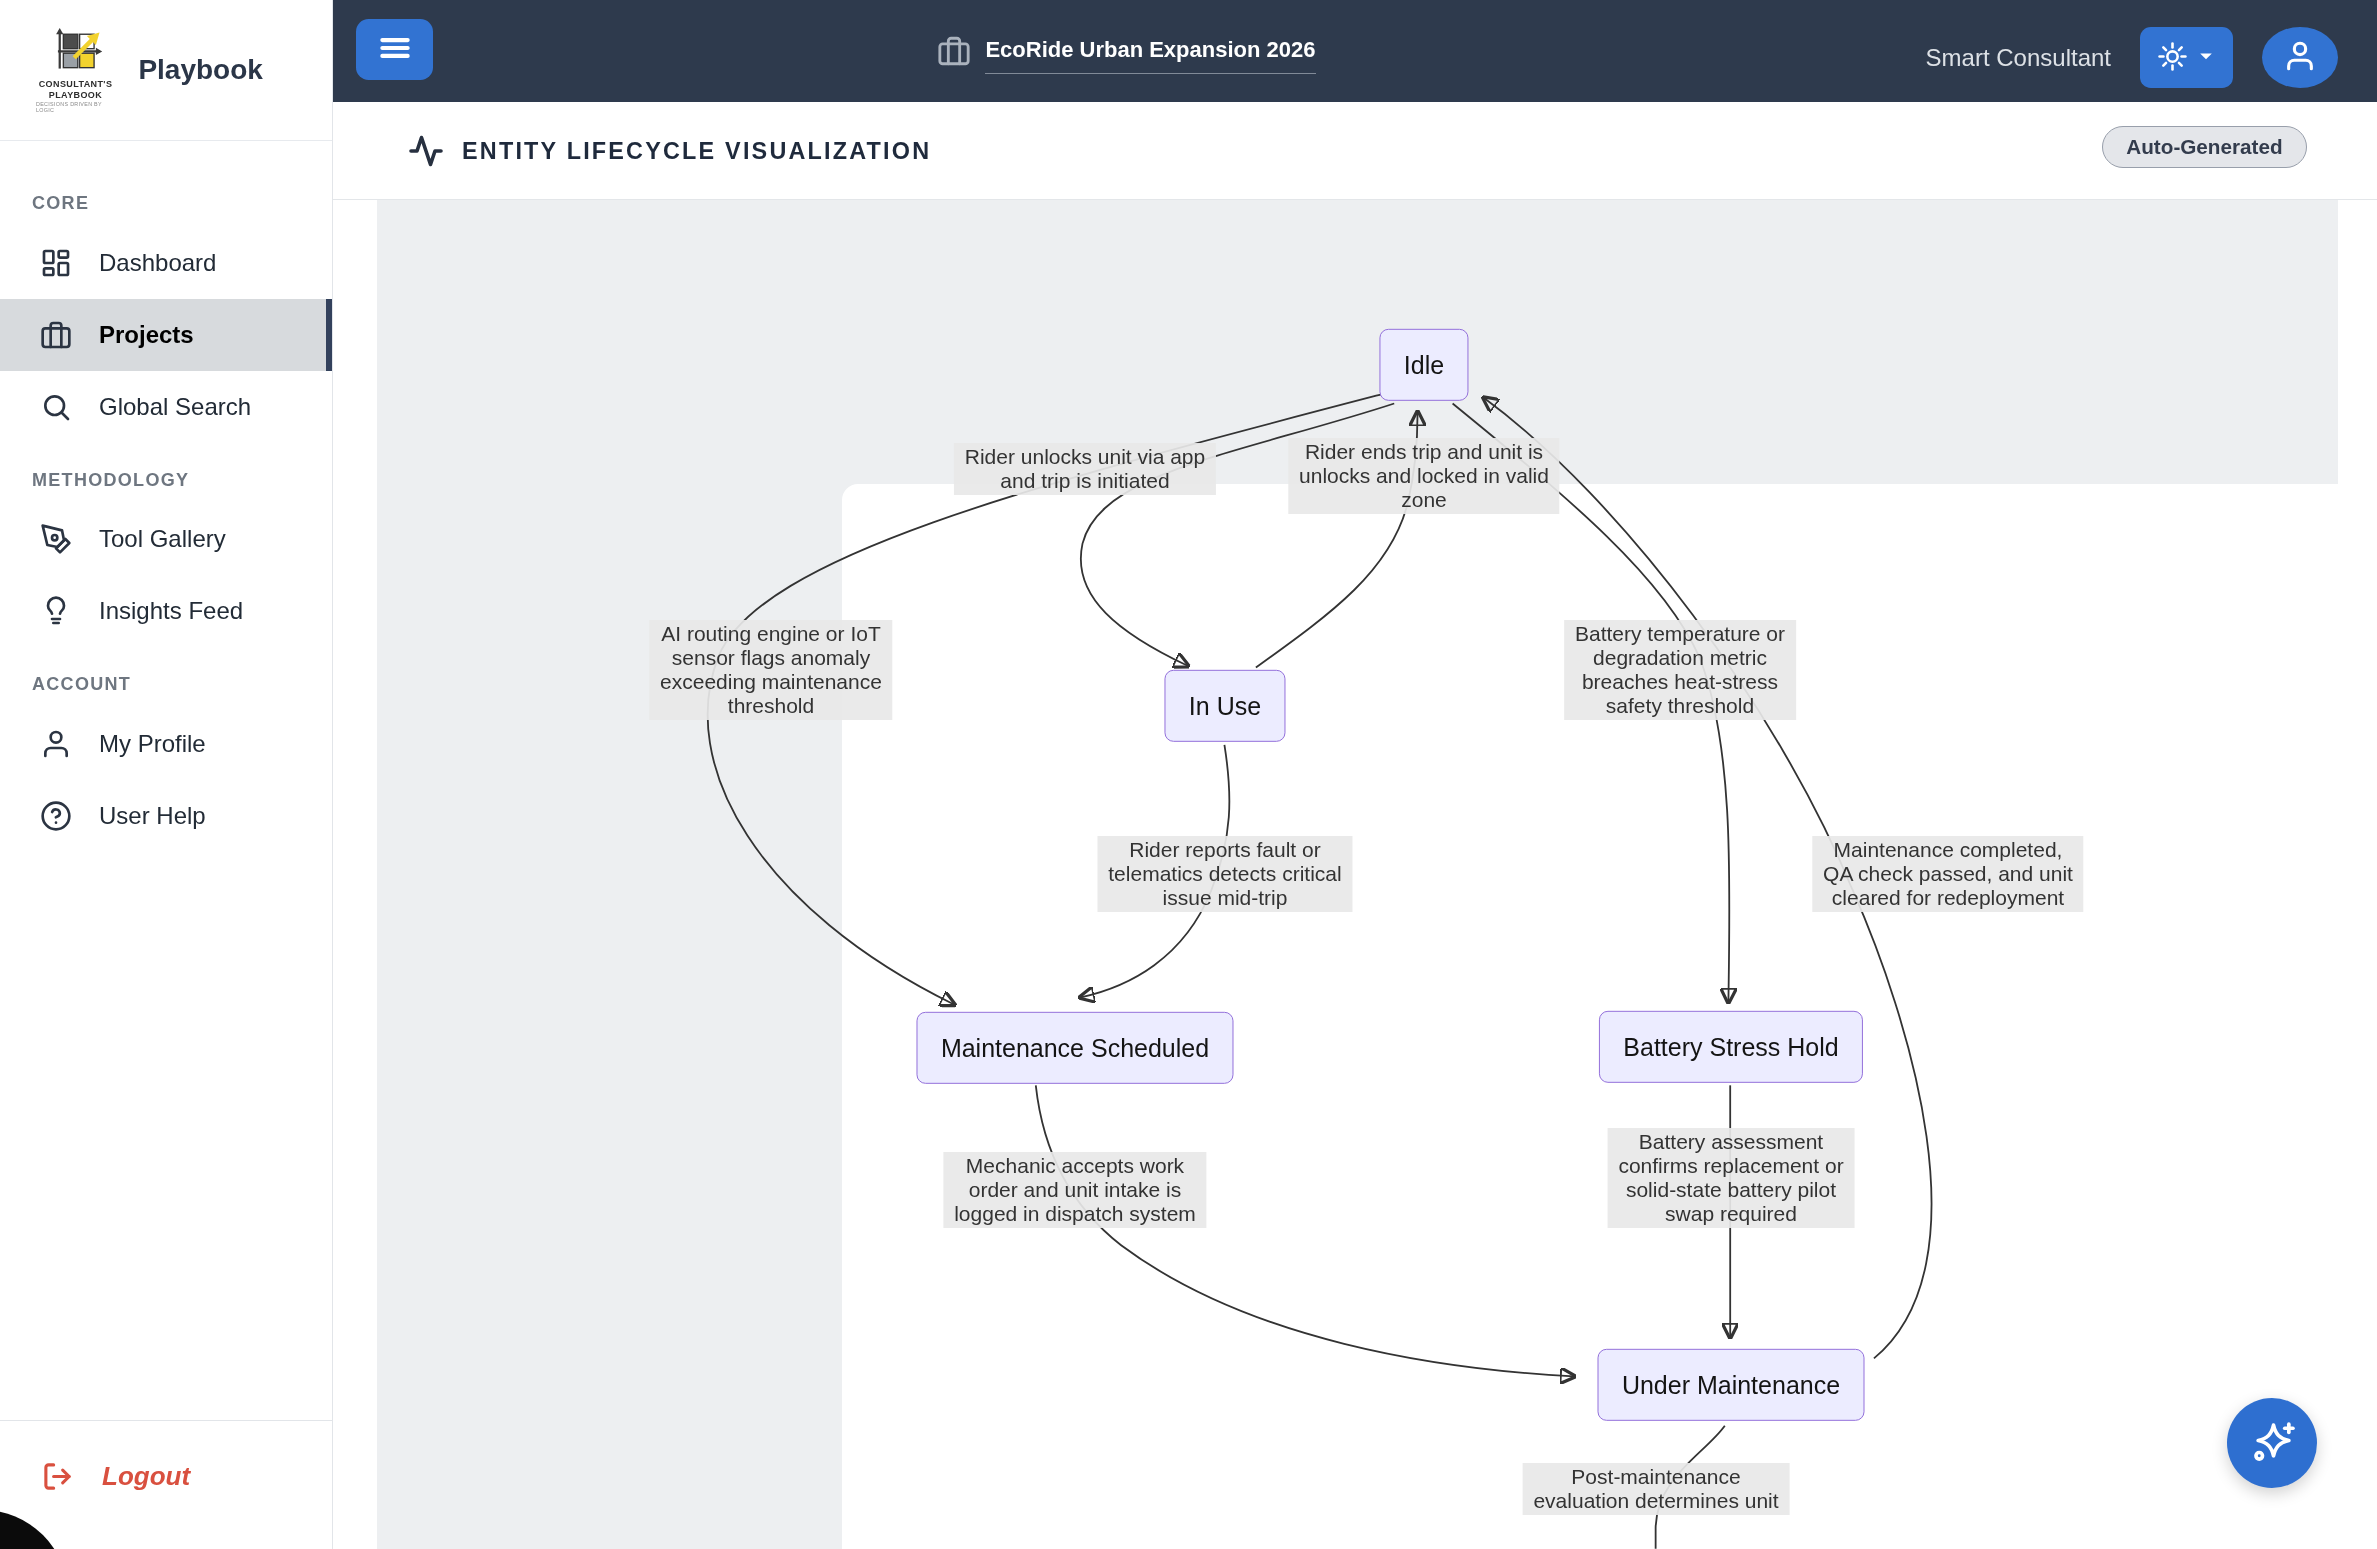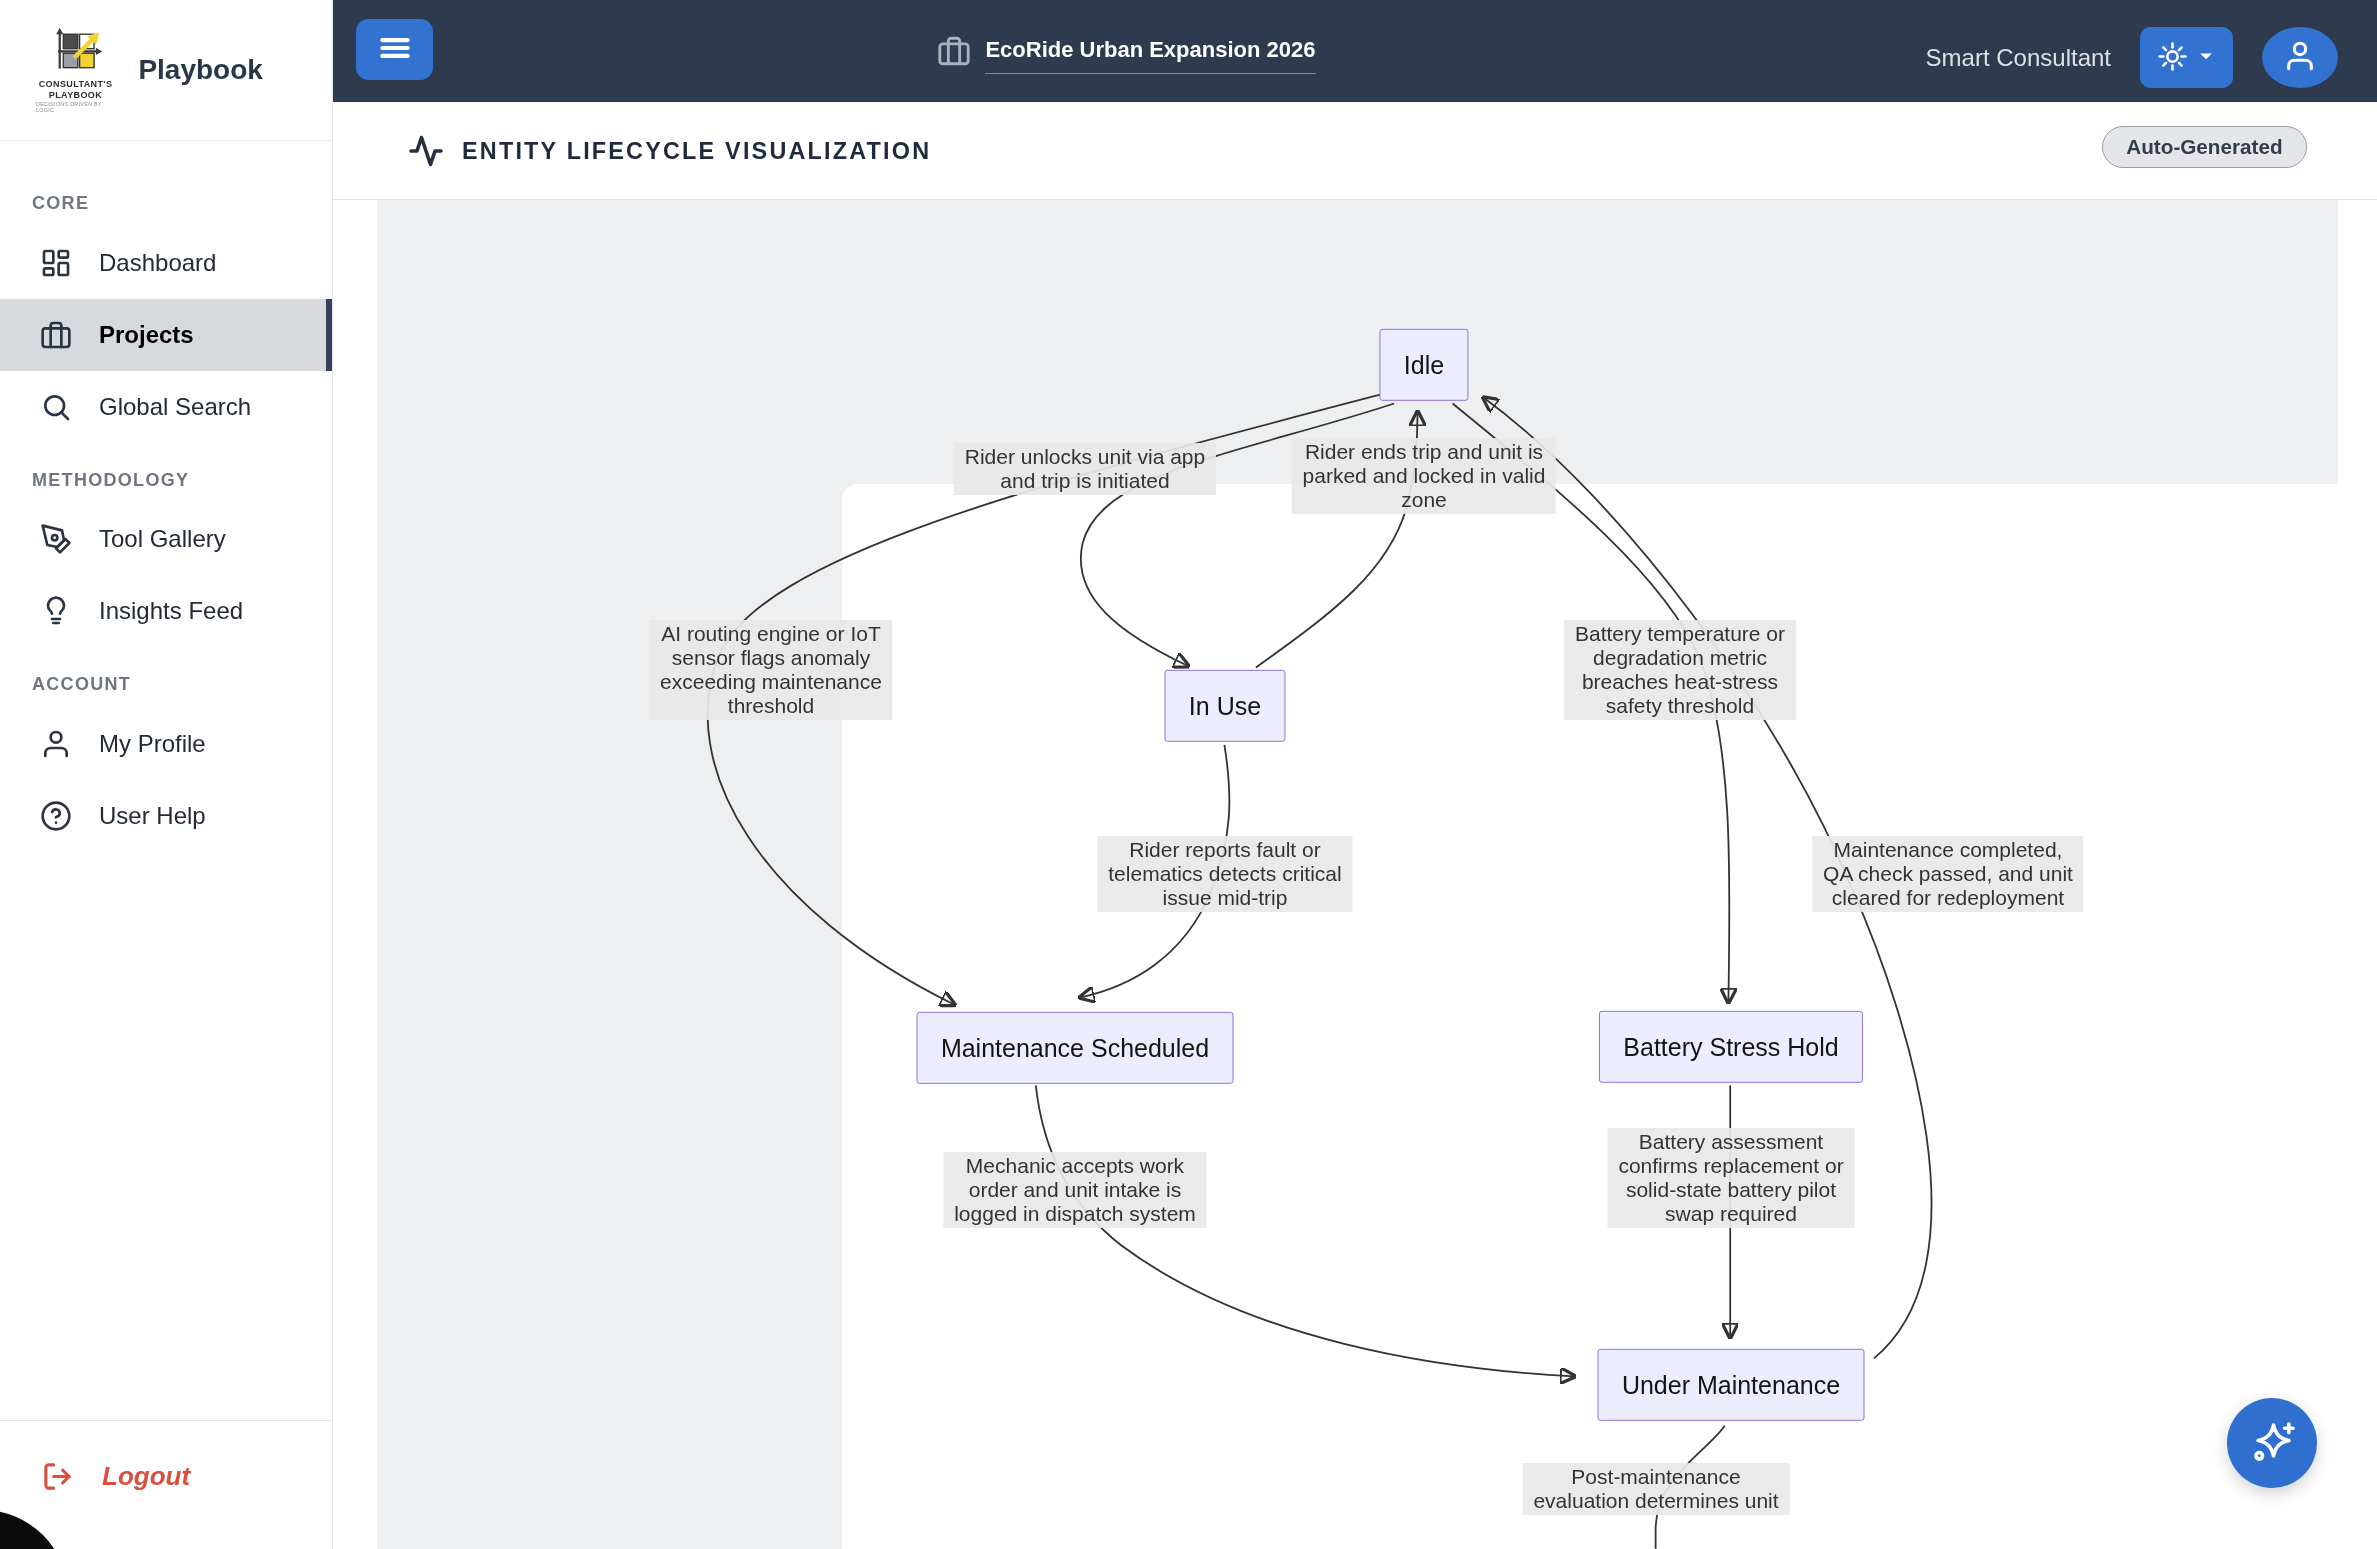--- a/index.html
+++ b/index.html
@@ -57,21 +57,21 @@
   
   .workspace { position:absolute; left:377px; top:199px; width:1961px; height:1350px; background:#edeff1; z-index:0; }
   .diagram-card { position:absolute; left:465px; top:285px; width:1787px; height:1348px; background:#fff;
                   border-radius:16px; z-index:1; }
   svg.edges { position:absolute; left:0; top:0; width:2377px; height:1549px; z-index:2; pointer-events:none; }
   svg.edges path { stroke:#333; stroke-width:2; fill:none; }
   .edge-label { position:absolute; transform:translateX(-50%); background:rgba(232,232,232,0.92);
                 color:#333; font-size:21px; line-height:24px; white-space:pre-line; text-align:center;
                 padding:1.8px 10.8px; z-index:3; }
   .node { position:absolute; transform:translate(-50%,-50%); background:#ececff; border:1.8px solid #9370db;
-          border-radius:3px; color:#141414; font-size:25px; white-space:nowrap; padding:20.7px 23.4px; z-index:4; }
+          border-radius:9px; color:#141414; font-size:25px; white-space:nowrap; padding:20.7px 23.4px; z-index:4; }
 
   
   .fab { position:absolute; left:2227px; top:1398px; width:90px; height:90px; border:none; border-radius:50%;
          background:#2e6fd0; color:#fff; display:flex; align-items:center; justify-content:center;
          cursor:pointer; z-index:12; box-shadow:0 5.4px 16px rgba(0,0,0,.18); }
 </style>
 </head>
 <body>
 
 <div class="stage">
@@ -278,21 +278,21 @@
     <path d="M 1617 449 C 1748 556 1852 642 1892 732 C 1930 830 1926 980 1924 1115" marker-end="url(#arrow)"></path>
     <path d="M 1926 1208 L 1926 1488" marker-end="url(#arrow)"></path>
     <path d="M 1153 1208 C 1160 1272 1184 1336 1248 1386 C 1390 1492 1600 1524 1752 1532" marker-end="url(#arrow)"></path>
     <path d="M 2086 1512 C 2212 1408 2124 1130 2062 990 C 1980 790 1806 556 1652 443" marker-end="url(#arrow)"></path>
     <path d="M 1920 1587 C 1898 1618 1843 1645 1843 1702 L 1843 1724"></path>
   </svg>
 
   <div class="edge-label" style="left:1085px; top:443px;">Rider unlocks unit via app
 and trip is initiated</div>
   <div class="edge-label" style="left:1424px; top:438px;">Rider ends trip and unit is
-parked and locked in valid
+unlocks and locked in valid
 zone</div>
   <div class="edge-label" style="left:771px; top:620px;">AI routing engine or IoT
 sensor flags anomaly
 exceeding maintenance
 threshold</div>
   <div class="edge-label" style="left:1680px; top:620px;">Battery temperature or
 degradation metric
 breaches heat-stress
 safety threshold</div>
   <div class="edge-label" style="left:1948px; top:836px;">Maintenance completed,

